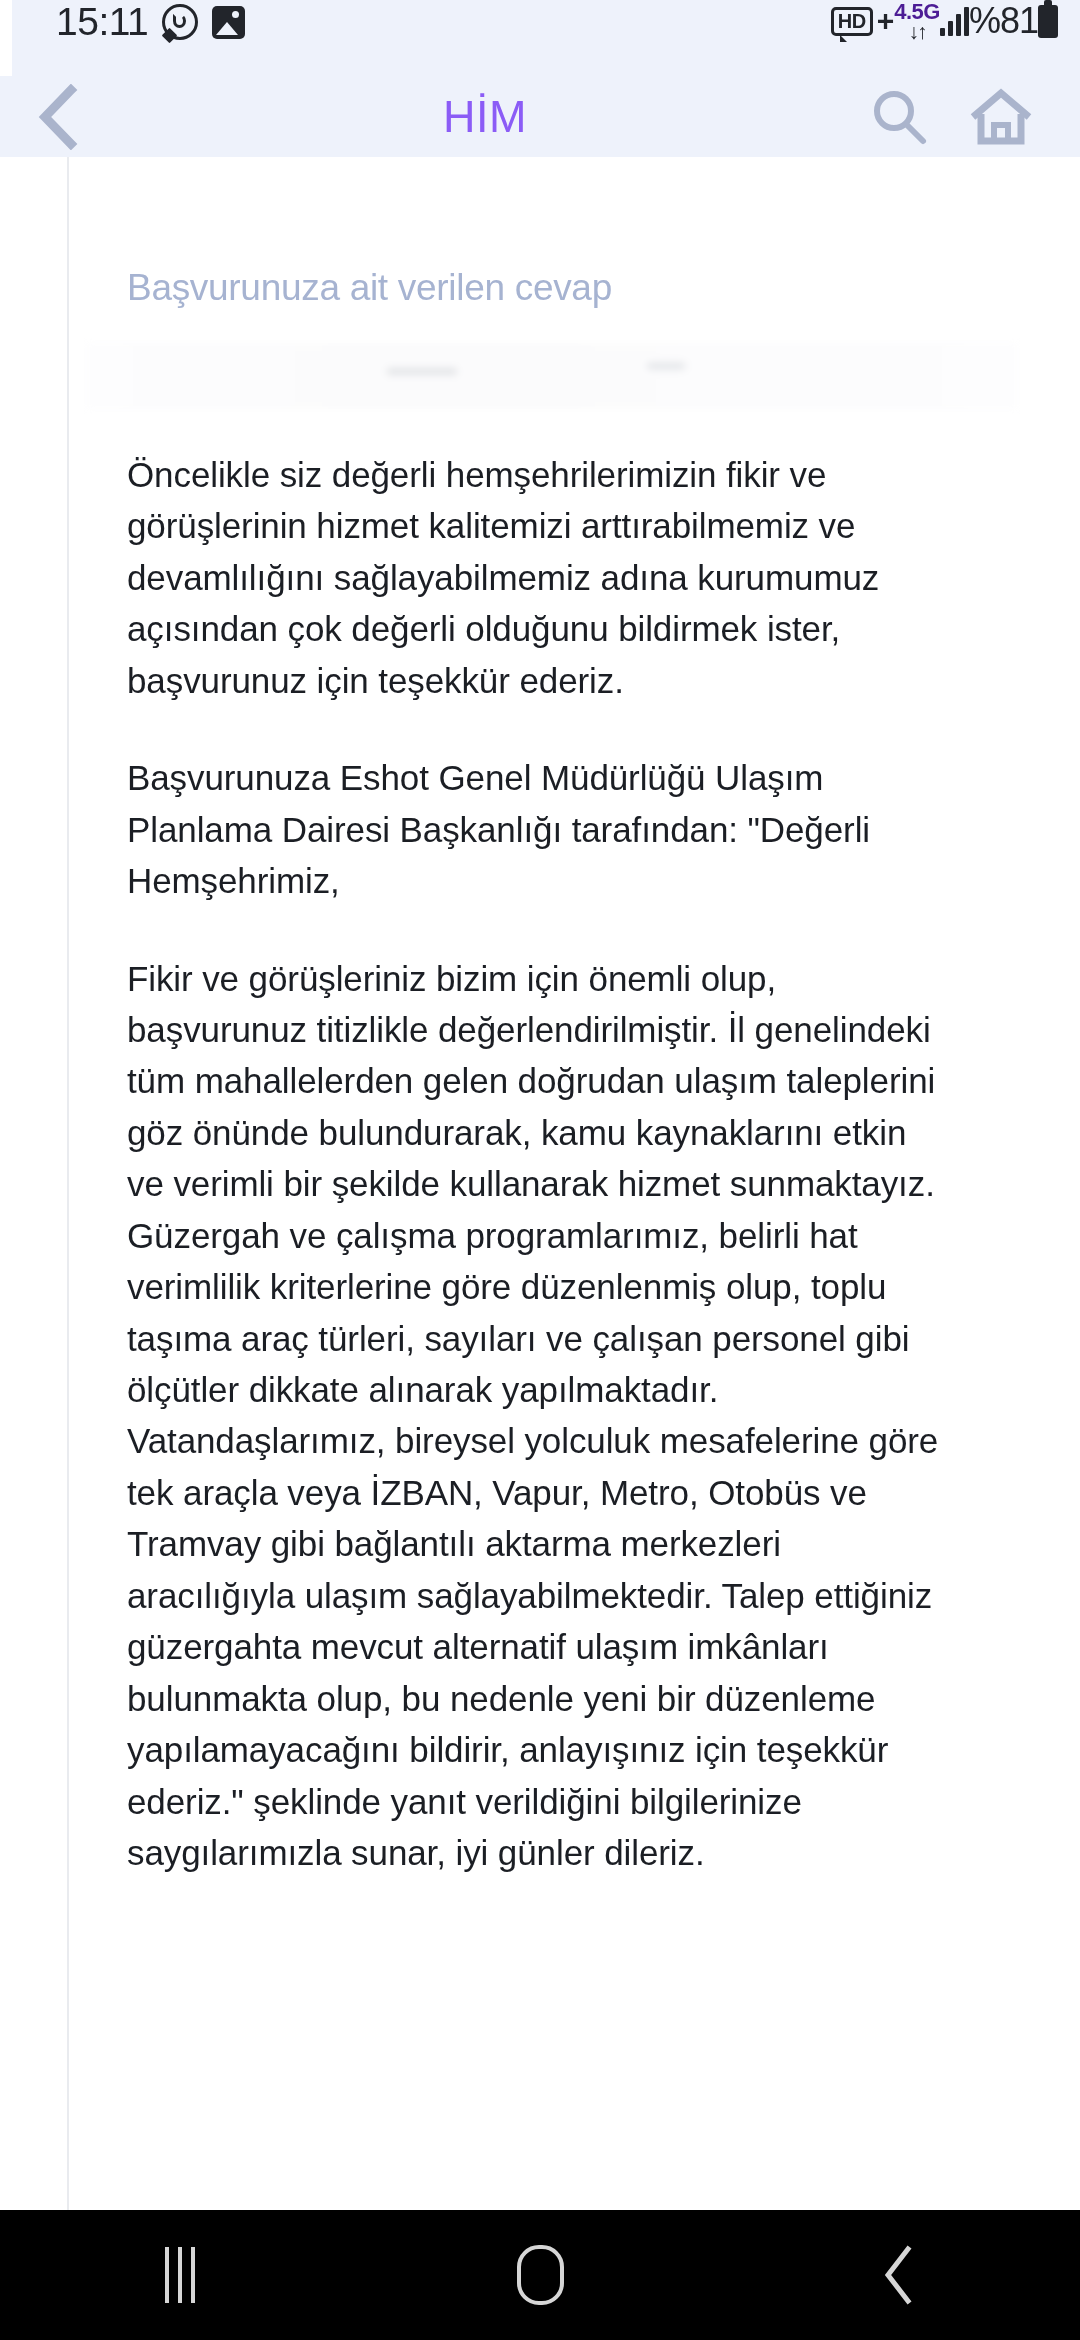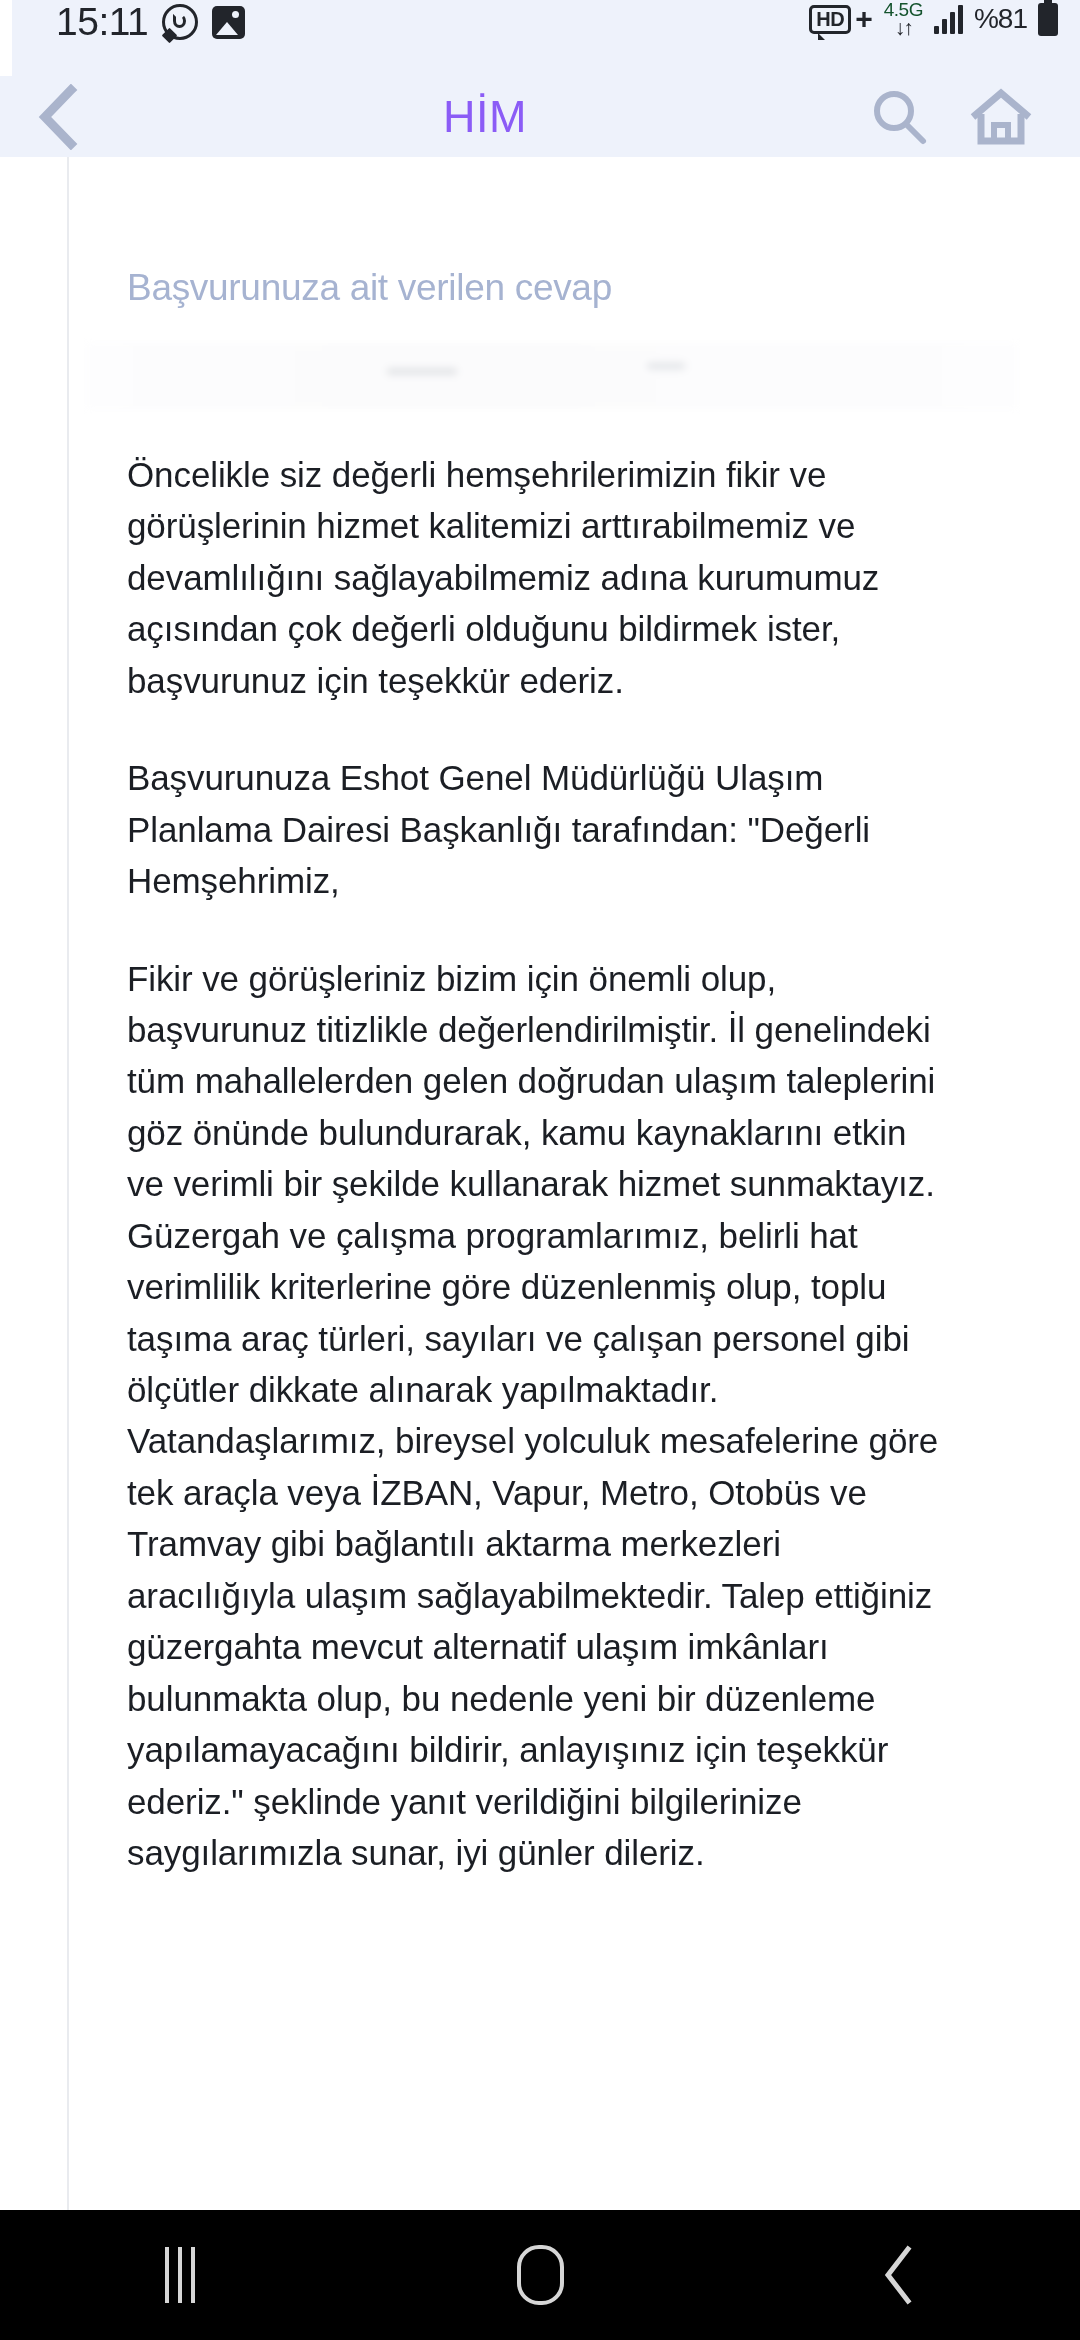--- a/index.html
+++ b/index.html
@@ -13,22 +13,22 @@
 
   
   .statusbar{
     position:absolute; left:12px; top:0; width:1080px; height:76px;
     background:#eef2fb;
     display:flex; align-items:flex-start; justify-content:space-between;
     padding:0 34px 0 44px;
   }
   .sb-left{ display:flex; align-items:center; gap:14px; }
   .sb-time{ font-size:39px; color:#22252b; letter-spacing:-0.5px; font-weight:400; }
-  .sb-right{ display:flex; align-items:center; gap:11px; }
-  .sb-battpct{ font-size:28px; color:#22252b; letter-spacing:-1px; }
+  .sb-right{ display:flex; align-items:center; }
+  .sb-battpct{ font-size:36px; color:#22252b; letter-spacing:-1px; }
 
   .ico-wa{ width:36px; height:36px; position:relative; }
   .ico-wa .ring{
     position:absolute; inset:0; border:3.5px solid #22252b; border-radius:50%;
   }
   .ico-wa .tail{
     position:absolute; left:2px; bottom:-1px; width:11px; height:11px;
     background:#22252b; transform:rotate(45deg); border-radius:1px;
   }
   .ico-wa .hand{
@@ -57,21 +57,21 @@
     padding:1px 4px 2px 4px; line-height:1; position:relative;
     letter-spacing:-0.5px;
   }
   .hd-badge::after{
     content:""; position:absolute; left:6px; bottom:-9px;
     width:0;height:0;border-left:7px solid #22252b;border-top:7px solid transparent;
   }
   .hd-plus{ font-size:30px; font-weight:700; color:#22252b; line-height:1; }
 
   .ico-45g{ display:flex; flex-direction:column; align-items:center; line-height:1; }
-  .g-label{ font-size:19px; font-weight:400; color:#14532d; letter-spacing:-0.5px; }
+  .g-label{ font-size:22px; font-weight:700; color:#4c1d95; letter-spacing:-0.5px; }
   .g-arrows{ font-size:21px; font-weight:700; color:#22252b; margin-top:-2px; letter-spacing:-2px;}
 
   .ico-signal{ display:flex; align-items:flex-end; gap:3px; height:30px; }
   .ico-signal i{ display:block; width:5px; background:#22252b; border-radius:1px; }
   .ico-signal i:nth-child(1){ height:8px; }
   .ico-signal i:nth-child(2){ height:15px; }
   .ico-signal i:nth-child(3){ height:22px; }
   .ico-signal i:nth-child(4){ height:29px; }
 
   .ico-batt{

